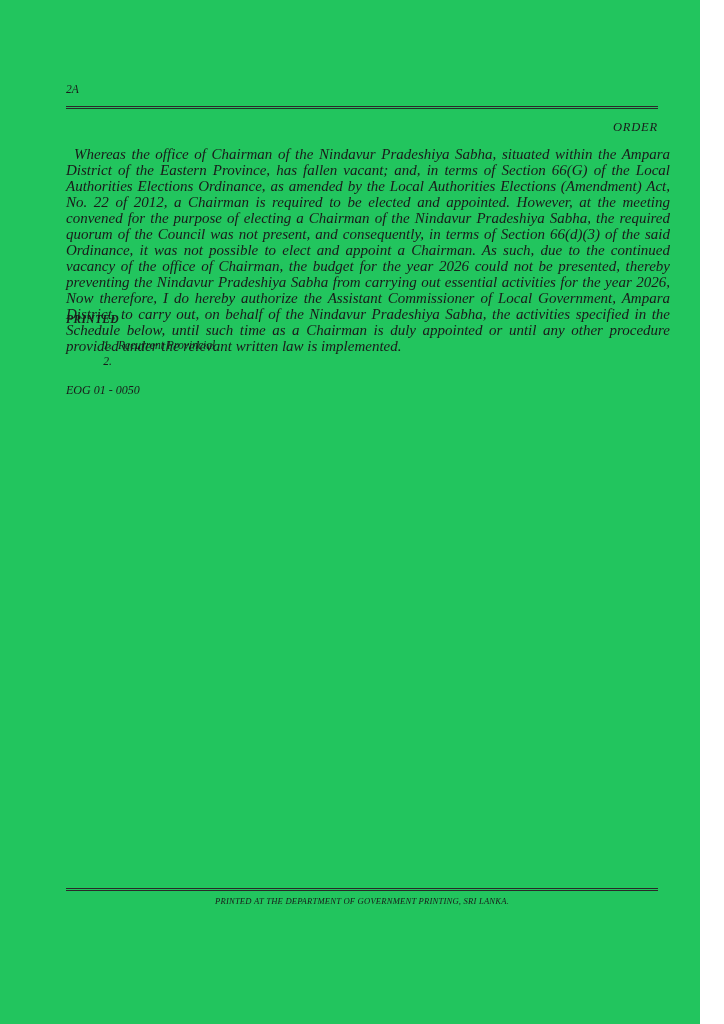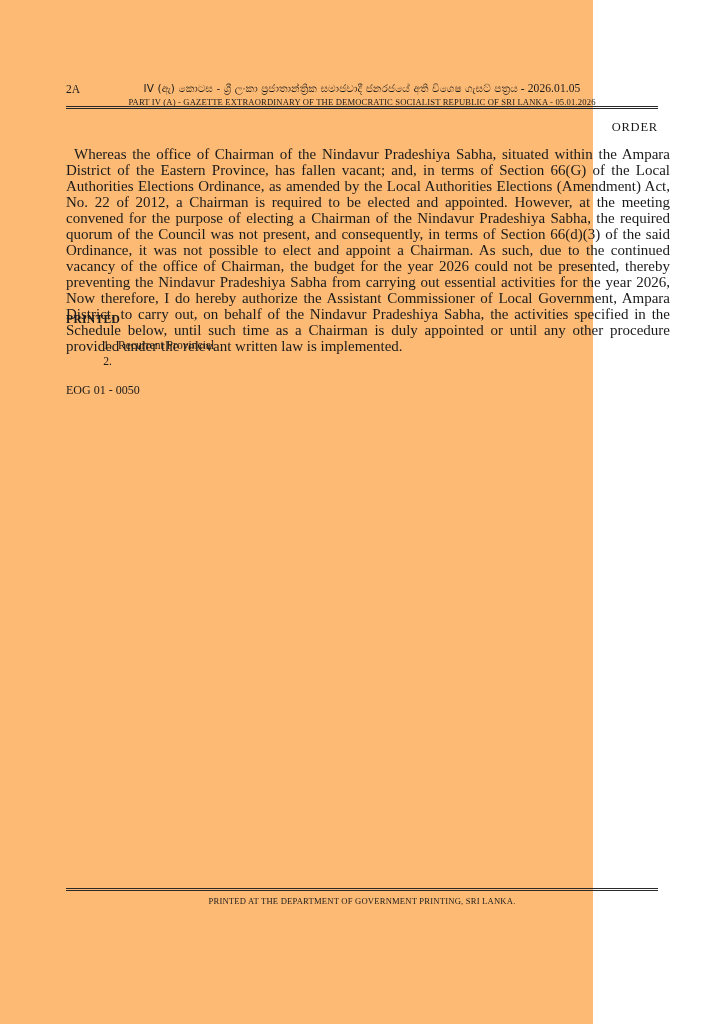--- a/index.html
+++ b/index.html
@@ -11,23 +11,24 @@
     width: 724px;
     height: 1024px;
     font-family: "Liberation Serif", serif;
     color: #1a1a1a;
     position: relative;
     overflow: hidden;
   }
   .page {
     position: absolute;
     left: 0; top: 0;
-    width: 593px;
+    width: 700px;
     height: 1024px;
-    background: #fdba74;
+    background: #22c55e;
+    font-style: italic;
   }
   .header {
     position: absolute;
     left: 66px;
     top: 82px;
     width: 592px;
   }
   .header-row {
     display: flex;
     align-items: flex-start;
@@ -141,27 +142,20 @@
   }
 </style>
 </head>
 <body>
 
 <div class="page">
 
   <div class="header">
     <div class="header-row">
       <div class="page-number">2A</div>
-      <div class="header-center">
-        <div class="header-line1">
-          <span class="sinhala">IV (ඇ) කොටස - ශ්‍රී ලංකා ප්‍රජාතාන්ත්‍රික සමාජවාදී ජනරජයේ අති විශෙෂ ගැසට් පත්‍රය</span>
-          <span>- 2026.01.05</span>
-        </div>
-        <div class="header-line2">PART IV (A) - GAZETTE EXTRAORDINARY OF THE DEMOCRATIC SOCIALIST REPUBLIC OF SRI LANKA - 05.01.2026</div>
-      </div>
       <div style="flex:0 0 58px;"></div>
     </div>
   </div>
 
   <div class="rule-double rule-top"></div>
 
   <div class="order-title">ORDER</div>
 
   <div class="body-block">
     <p class="body-para">Whereas the office of Chairman of the Nindavur Pradeshiya Sabha, situated within the Ampara District of the Eastern Province, has fallen vacant; and, in terms of Section 66(G) of the Local Authorities Elections Ordinance, as amended by the Local Authorities Elections (Amendment) Act, No. 22 of 2012, a Chairman is required to be elected and appointed. However, at the meeting convened for the purpose of electing a Chairman of the Nindavur Pradeshiya Sabha, the required quorum of the Council was not present, and consequently, in terms of Section 66(d)(3) of the said Ordinance, it was not possible to elect and appoint a Chairman. As such, due to the continued vacancy of the office of Chairman, the budget for the year 2026 could not be presented, thereby preventing the Nindavur Pradeshiya Sabha from carrying out essential activities for the year 2026, Now therefore, I do hereby authorize the Assistant Commissioner of Local Government, Ampara District, to carry out, on behalf of the Nindavur Pradeshiya Sabha, the activities specified in the Schedule below, until such time as a Chairman is duly appointed or until any other procedure provided under the relevant written law is implemented.</p>

